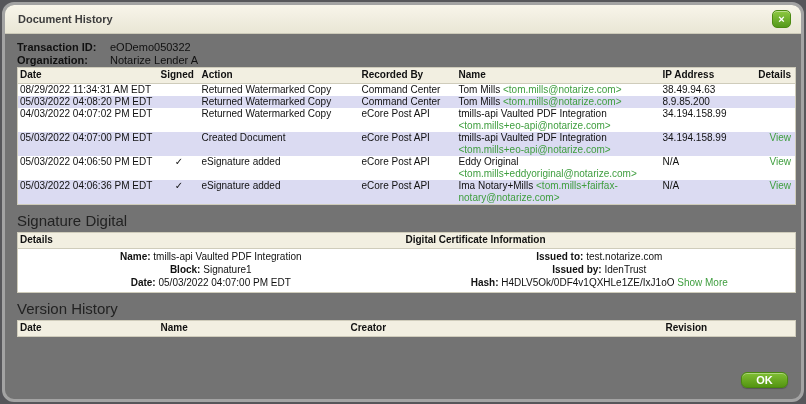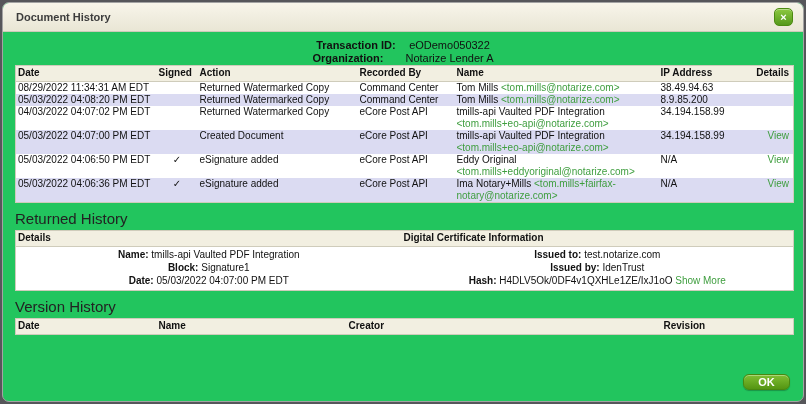--- a/index.html
+++ b/index.html
@@ -4,23 +4,23 @@
 <style>
   * { box-sizing: border-box; margin: 0; padding: 0; }
   html, body {
     width: 806px; height: 404px;
     background: #56565a;
     font-family: "Liberation Sans", sans-serif;
   }
   .dialog {
     position: absolute; left: 2px; top: 2px;
     width: 802px; height: 400px;
-    background: #22c55e;
-    border: 1px solid #a3a3a3;
-    border-radius: 7px;
+    background: #737373;
+    border: 3px solid #a3a3a3;
+    border-radius: 12px;
     overflow: hidden;
   }
   .titlebar {
     height: 29px;
     display: flex; align-items: center;
     padding: 0 10px 0 13px;
     background: linear-gradient(#f8f5ea, #e9e6d5);
     border-bottom: 1px solid #cdcab9;
   }
   .title { flex: 1; font-size: 11px; font-weight: bold; color: #3c3c3c; }
@@ -28,21 +28,21 @@
     width: 19px; height: 18px;
     border: 1px solid #4c8a11;
     border-radius: 5px;
     background: linear-gradient(#8dc940, #55991b);
     color: #fff; font-size: 11px; font-weight: bold; line-height: 1;
     display: flex; align-items: center; justify-content: center;
     cursor: pointer;
     box-shadow: inset 0 1px 0 rgba(255,255,255,.4);
   }
   .content { padding: 7px 12px 0 12px; }
-  .meta-row { display: flex; font-size: 11px; line-height: 13px; color: #111; justify-content: center; }
+  .meta-row { display: flex; font-size: 11px; line-height: 13px; color: #111; }
   .meta-label { font-weight: bold; width: 93px; }
   h2 {
     font-size: 15px; font-weight: normal; color: #222;
     margin: 7px 0 3px 0; letter-spacing: 0;
   }
   h2.first { margin-top: 5px; }
   table.grid {
     width: 778px; table-layout: fixed; border-collapse: collapse;
     background: #fff; border: 1px solid #cfccbb;
     font-size: 10px; color: #111;
@@ -174,21 +174,21 @@
             <td class="signed">✓</td>
             <td>eSignature added</td>
             <td>eCore Post API</td>
             <td><span>Ima Notary+Mills</span> <span class="email">&lt;tom.mills+fairfax-notary@notarize.com&gt;</span></td>
             <td>N/A</td>
             <td class="details"><a href="#" class="link">View</a></td>
           </tr>
         </tbody>
     </table>
 
-    <h2>Returned History</h2>
+    <h2>Signature Digital</h2>
     <table class="grid sig">
       <colgroup>
           <col style="width:386px">
           <col style="width:392px">
         </colgroup>
       <thead>
         <tr>
           <th>Details</th>
           <th>Digital Certificate Information</th>
         </tr>

